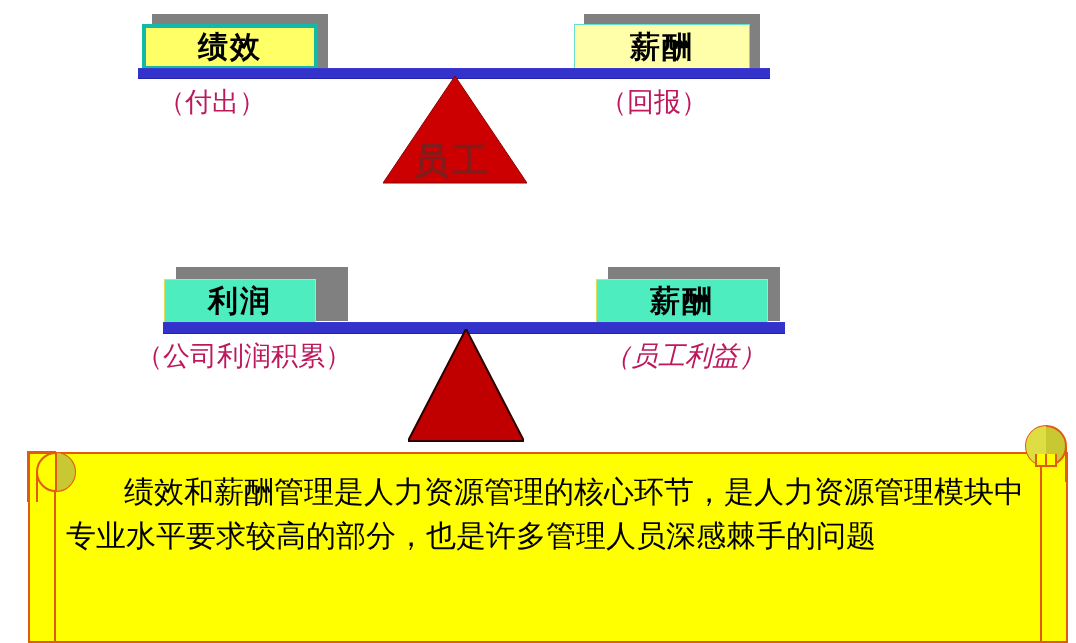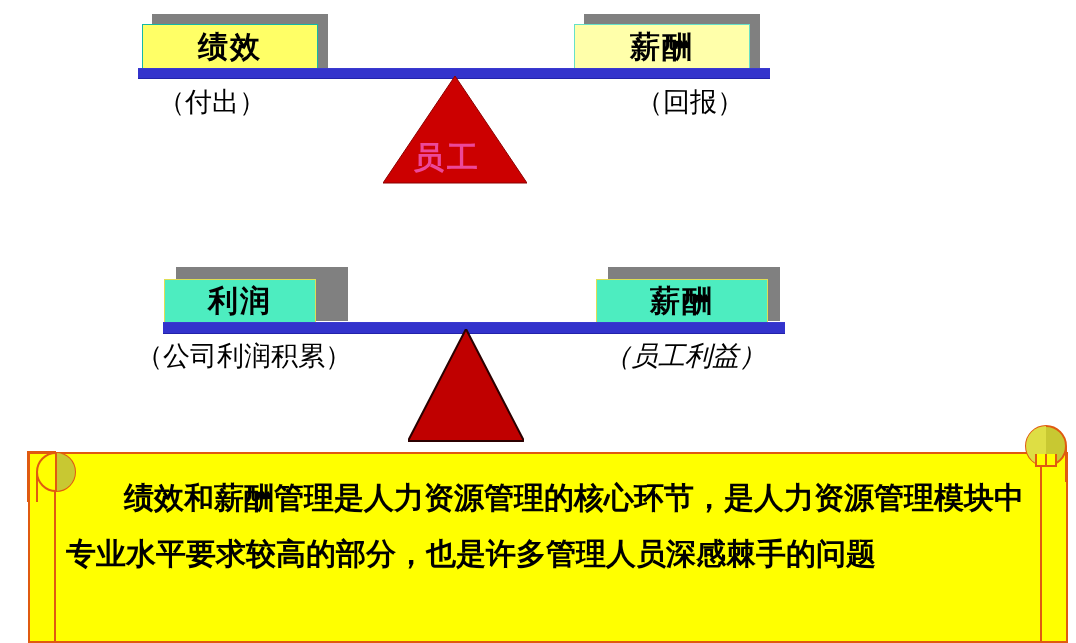--- a/index.html
+++ b/index.html
@@ -39,52 +39,52 @@
     align-items: center;
     justify-content: center;
     box-sizing: border-box;
     font-family: "DejaVu Sans", "Liberation Sans", sans-serif;
     font-weight: bold;
     color: #000000;
     letter-spacing: 2px;
   }
   .pan-box.yellow-strong {
     background: #ffff66;
-    border: 1px solid #14b8a6;
+    border: 4px solid #14b8a6;
   }
   .pan-box.yellow-pale {
     background: #ffffaa;
     border: 1px solid #66e0c8;
   }
   .pan-box.aqua {
     background: #4dedc0;
     border: 1px solid #dede55;
   }
 
   
   .caption {
     position: absolute;
     font-family: "DejaVu Serif", "Liberation Serif", serif;
     font-size: 27px;
-    color: #000000;
+    color: #be185d;
     white-space: nowrap;
     letter-spacing: 0px;
   }
 
   
   .fulcrum {
     position: absolute;
   }
   .fulcrum svg { display: block; }
   .fulcrum-label {
     position: absolute;
     font-family: "DejaVu Sans", "Liberation Sans", sans-serif;
     font-weight: bold;
-    font-size: 31px;
-    color: #ec4899;
+    font-size: 36px;
+    color: #7f1d1d;
     letter-spacing: 3px;
     white-space: nowrap;
   }
 
   
   #callout {
     position: absolute;
     left: 28px;
     top: 452px;
     width: 1040px;
@@ -111,23 +111,23 @@
   }
   .curl { position: absolute; }
   .curl svg { display: block; }
 
   #callout-text {
     position: absolute;
     left: 66px;
     top: 470px;
     width: 968px;
     font-family: "DejaVu Serif", "Liberation Serif", serif;
-    font-weight: bold;
+    font-weight: normal;
     font-size: 30px;
-    line-height: 56px;
+    line-height: 44px;
     color: #000000;
     text-indent: 58px;
     letter-spacing: 0px;
   }
 </style>
 </head>
 <body>
 
 <div id="slide">
 
@@ -135,21 +135,21 @@
 
     <div class="box-shadow-rect" style="left:152px; top:14px; width:176px; height:54px;"></div>
     <div class="pan-box yellow-strong" style="left:142px; top:24px; width:176px; height:46px; font-size:30px;">绩效</div>
 
     <div class="box-shadow-rect" style="left:584px; top:14px; width:176px; height:54px;"></div>
     <div class="pan-box yellow-pale" style="left:574px; top:24px; width:176px; height:46px; font-size:30px;">薪酬</div>
 
     <div class="beam" style="left:138px; top:68px; width:632px; height:9px;"></div>
 
     <div class="caption" style="left:158px; top:84px;">（付出）</div>
-    <div class="caption" style="left:600px; top:84px;margin-left:36px;">（回报）</div>
+    <div class="caption" style="left:600px; top:84px;">（回报）</div>
 
     <div class="fulcrum" style="left:383px; top:76px;">
       <svg width="144" height="108" viewBox="0 0 144 108">
         <polygon points="72,0 144,107 0,107" fill="#cc0000" stroke="#8a0000" stroke-width="1"></polygon>
       </svg>
     </div>
     <div class="fulcrum-label" style="left:413px; top:137px;">员工</div>
   </div>
 
   <div>

